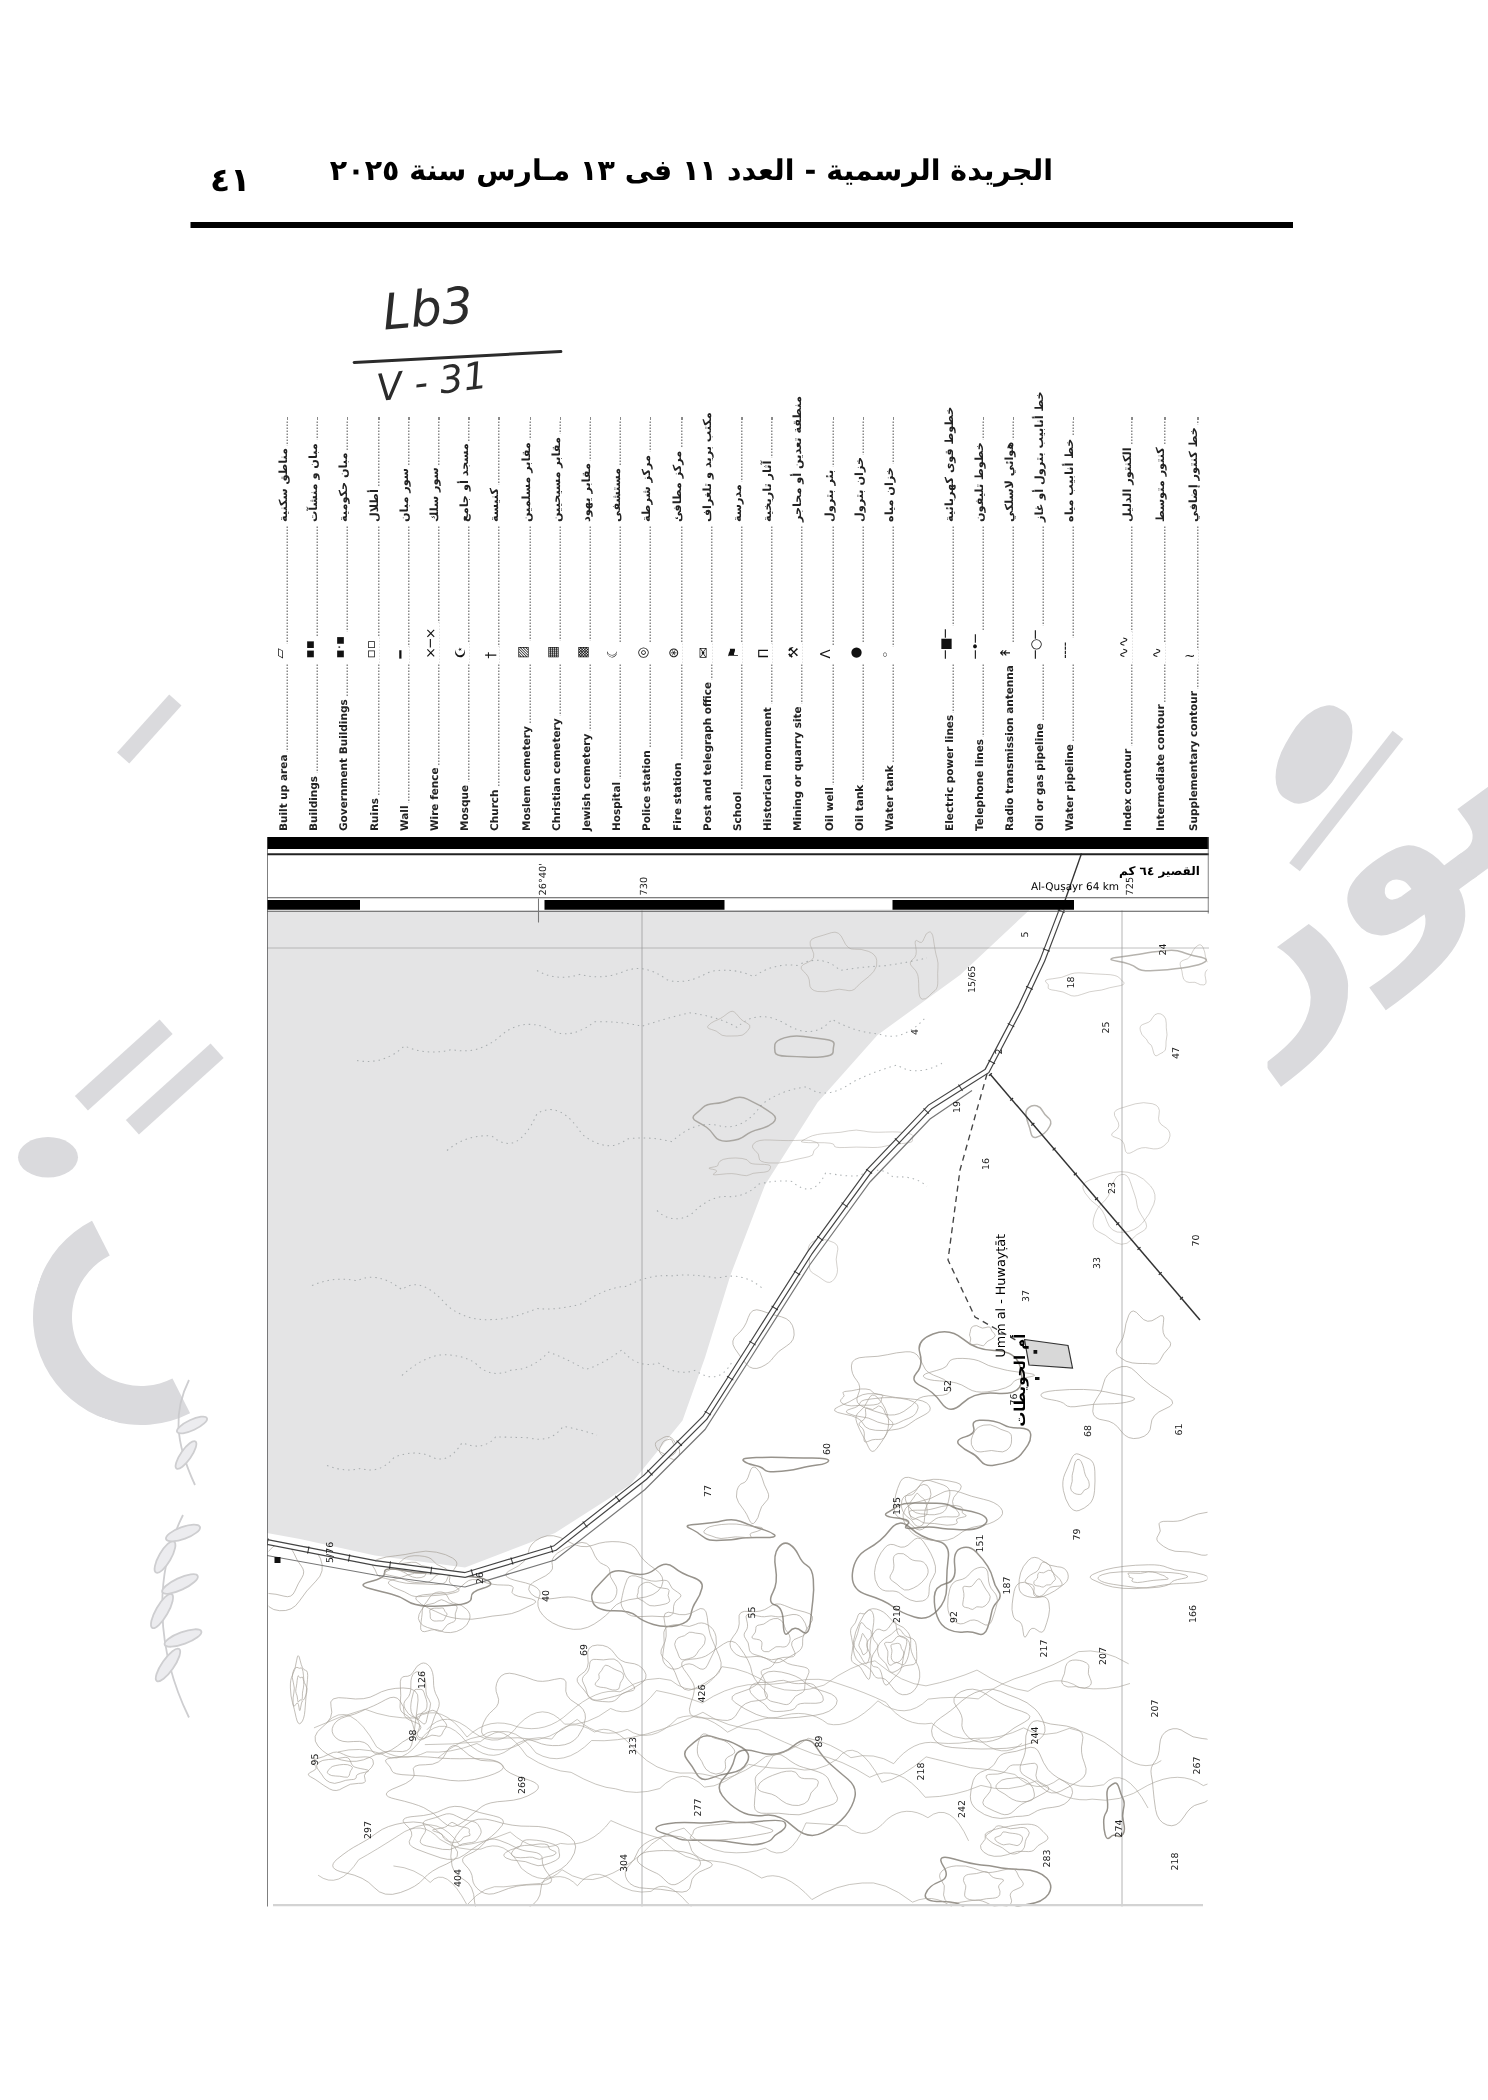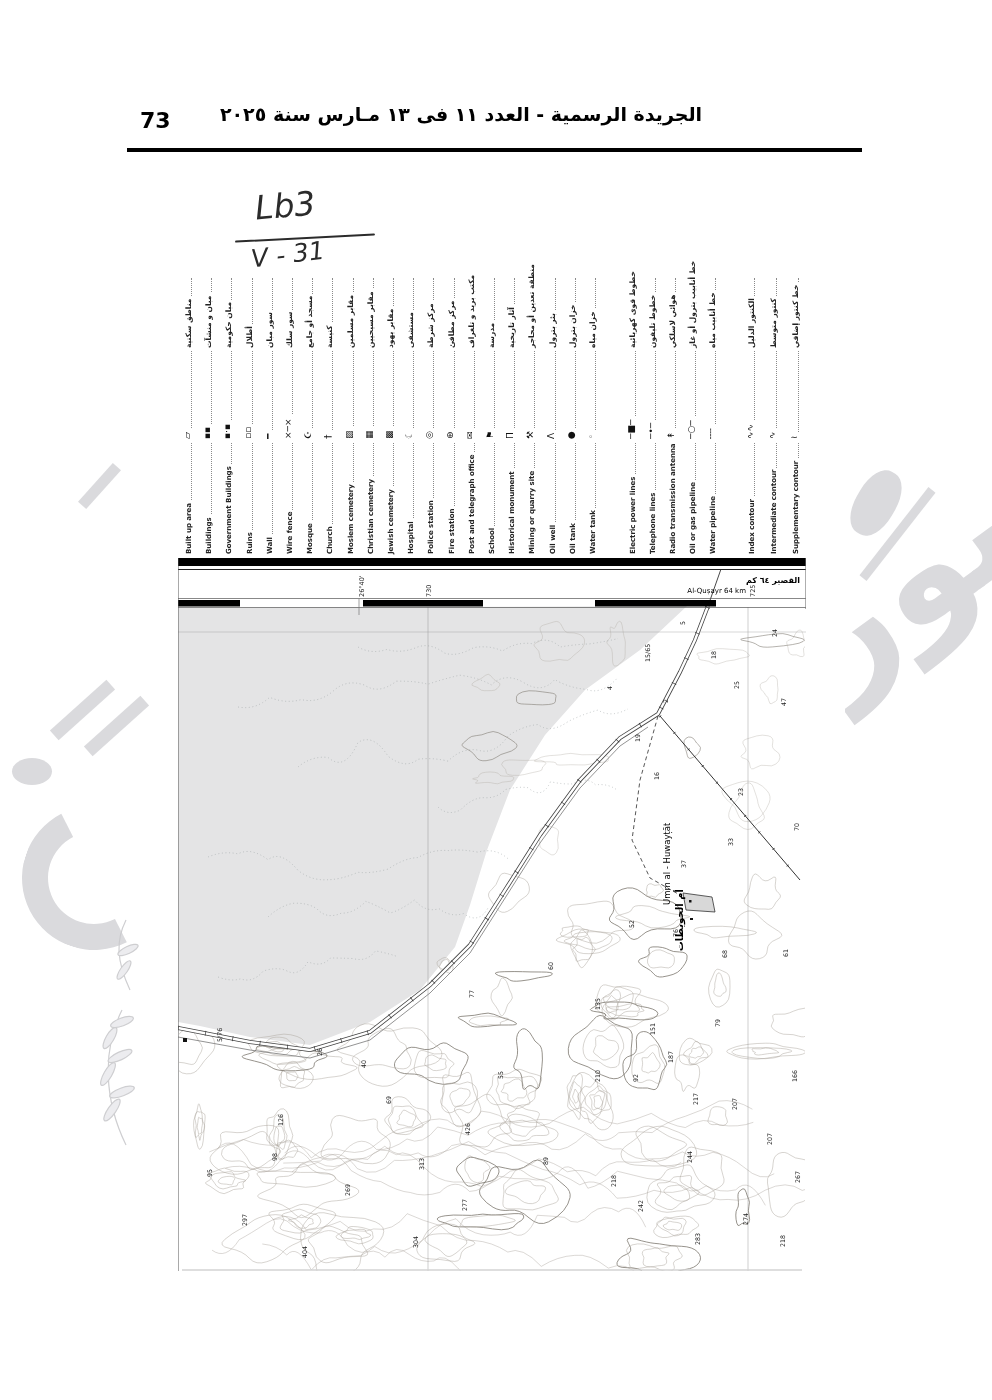--- a/index.html
+++ b/index.html
@@ -62,21 +62,21 @@
       <ellipse cx="34" cy="196" rx="13" ry="4" transform="rotate(-25 34 196)" fill="#ebebee"></ellipse>
       <ellipse cx="24" cy="178" rx="12" ry="4" transform="rotate(-60 24 178)" fill="#ebebee"></ellipse>
       <ellipse cx="36" cy="162" rx="12" ry="4" transform="rotate(-20 36 162)" fill="#ebebee"></ellipse>
       <ellipse cx="38" cy="110" rx="11" ry="3.5" transform="rotate(-55 38 110)" fill="#ebebee"></ellipse>
       <ellipse cx="42" cy="90" rx="11" ry="3.5" transform="rotate(-25 42 90)" fill="#ebebee"></ellipse>
     </g>
   </svg>
 </div>
 
 <div id="header-title">الجريدة الرسمية - العدد ١١ فى ١٣ مـارس سنة ٢٠٢٥</div>
-<div id="page-number">73</div>
+<div id="page-number">٤١</div>
 <div id="header-rule"></div>
 
 <div id="scan">
   <div id="annotation">
     <span class="l1">Lb3</span>
     <span class="bar"></span>
     <span class="l2">V - 31</span>
   </div>
 
   <div id="legend">

